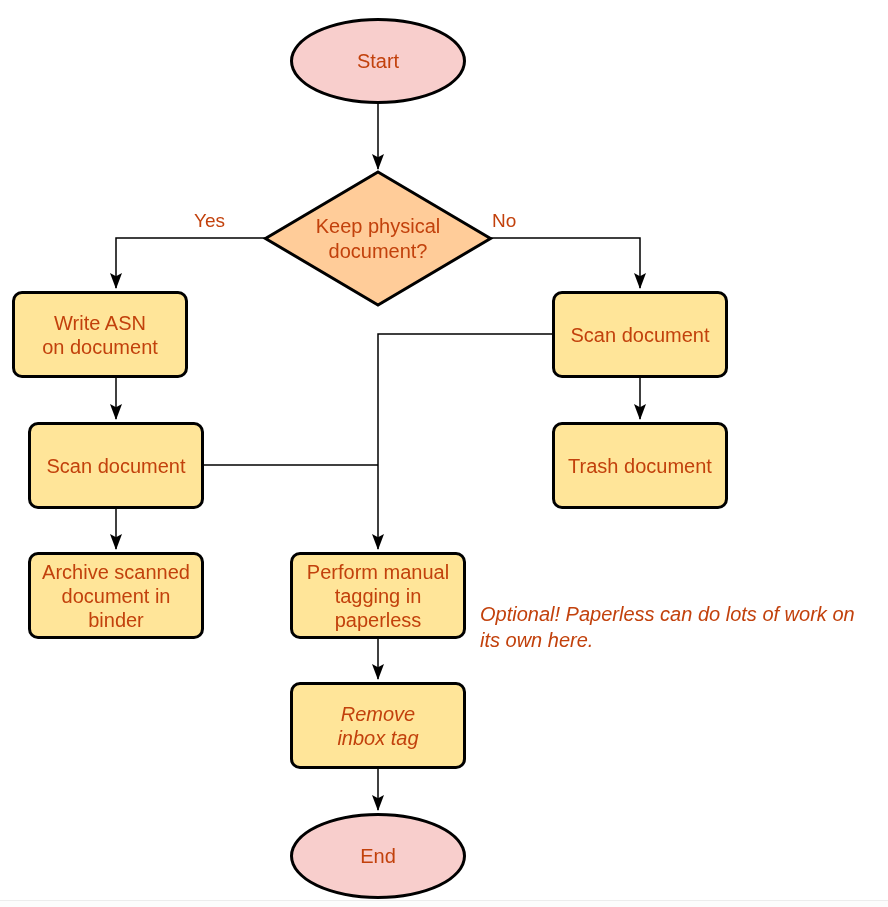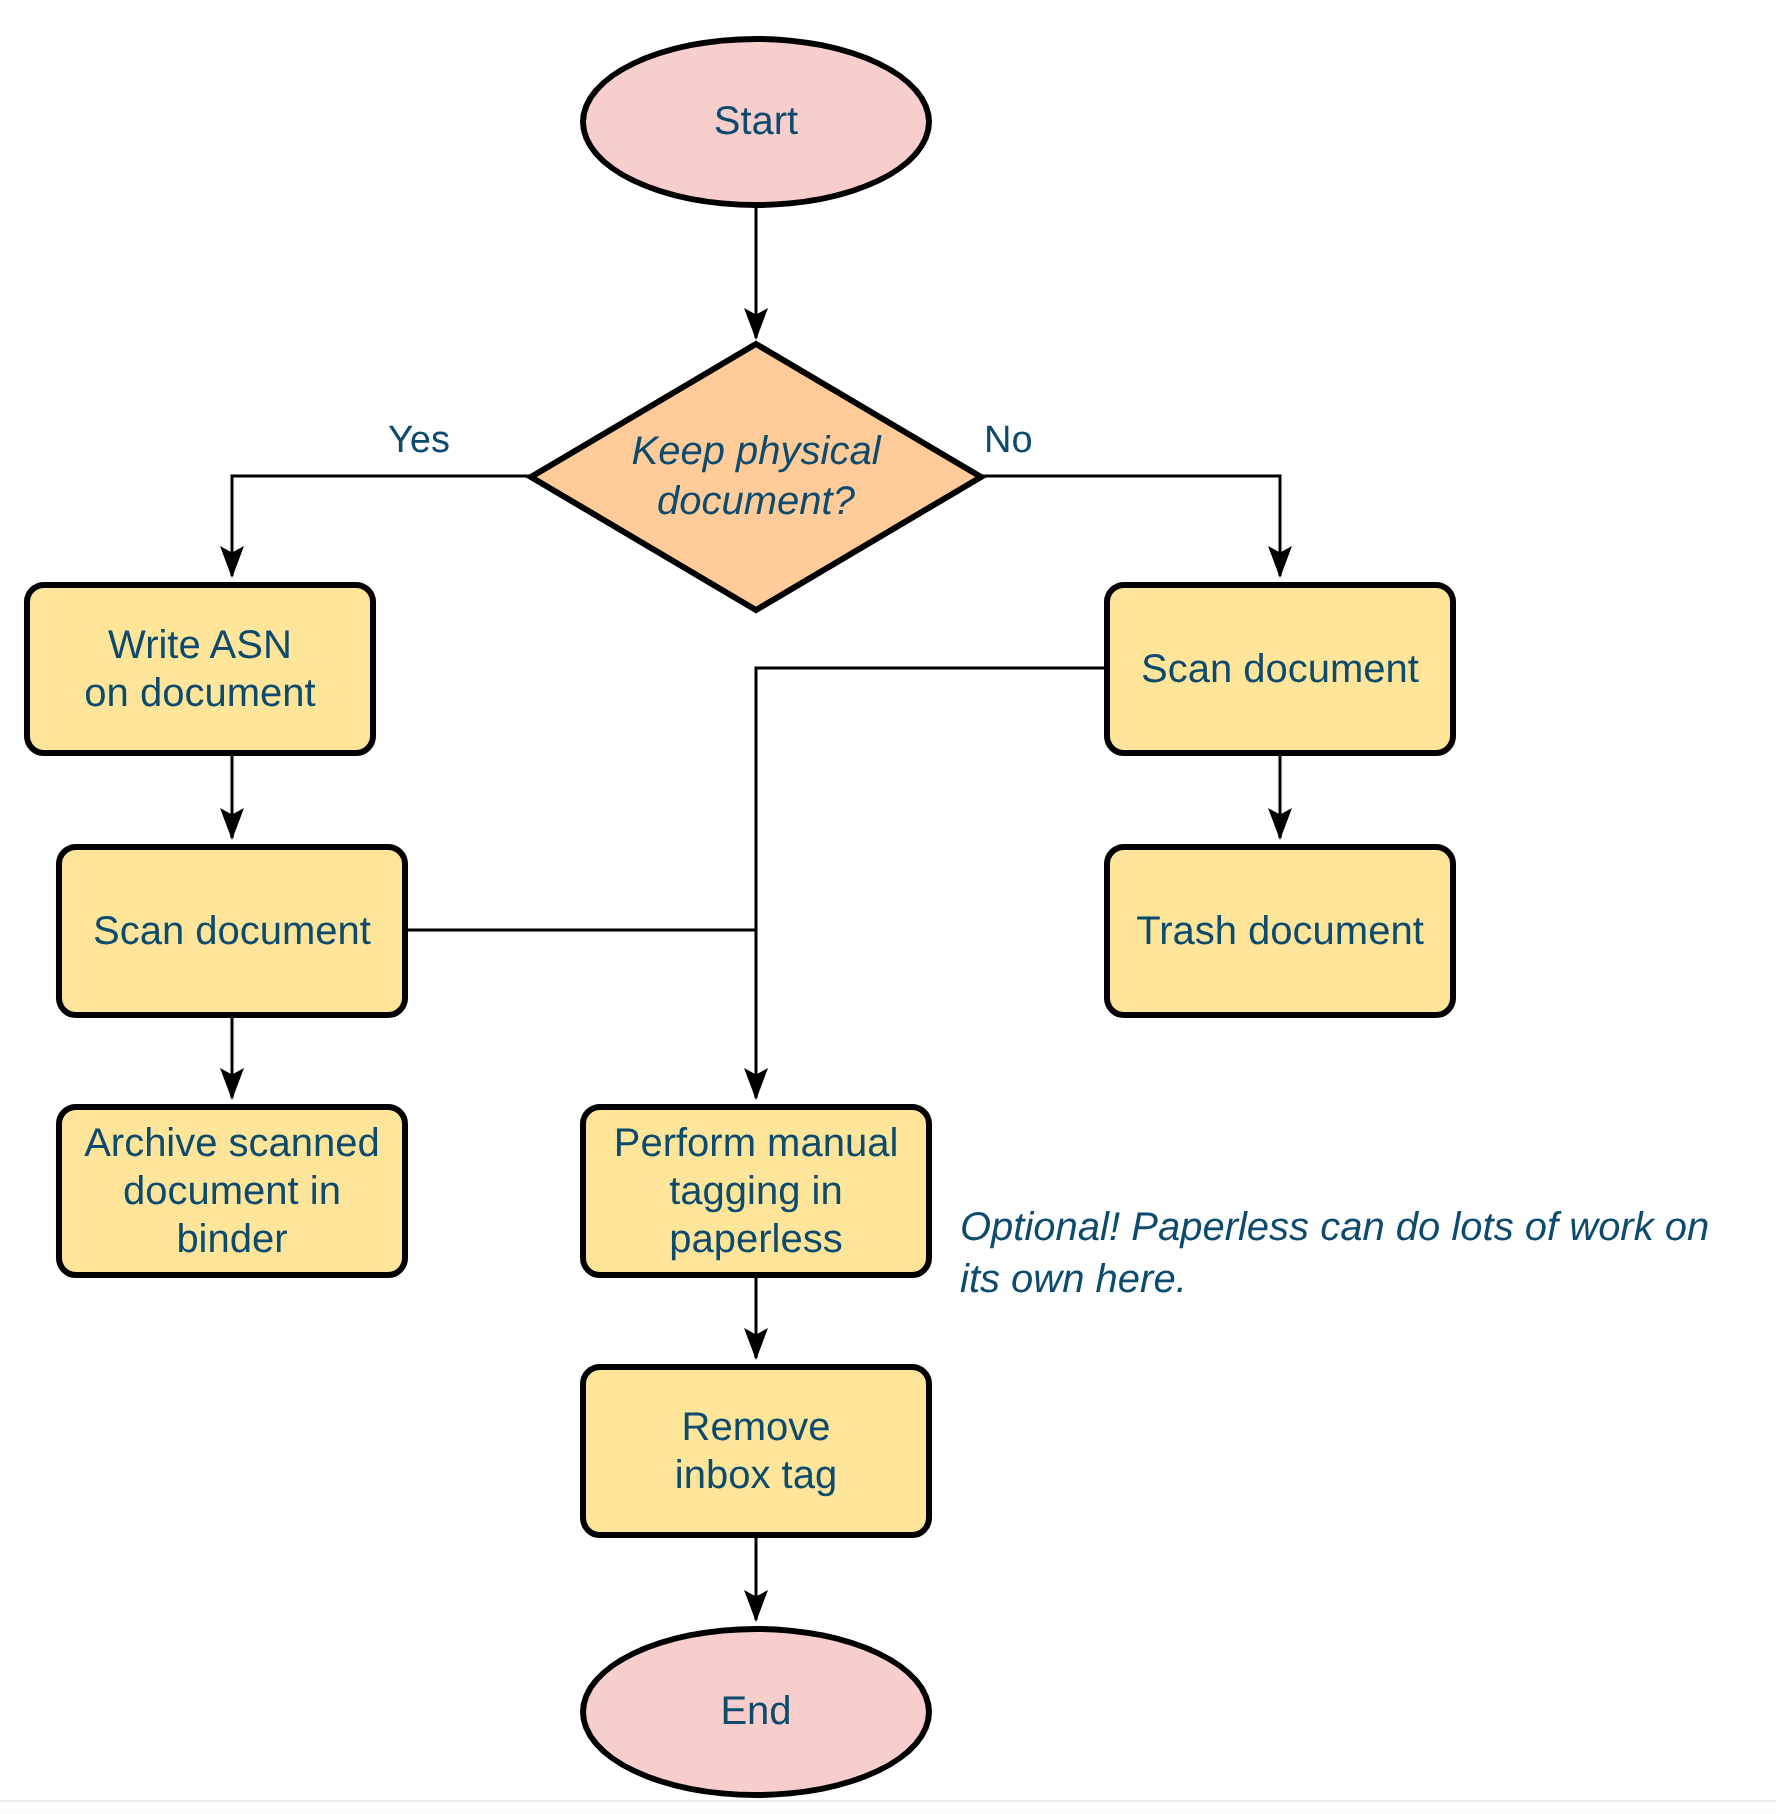--- a/index.html
+++ b/index.html
@@ -1,20 +1,20 @@
 <!DOCTYPE html>
 <html><head>
 <meta charset="utf-8">
 <style>
   html,body { margin:0; padding:0; background:#ffffff; }
   #canvas {
     position:relative; width:888px; height:907px;
     background:#ffffff; overflow:hidden;
     font-family:"Liberation Sans","DejaVu Sans",sans-serif;
-    color:#0c4a6e;
+    color:#c2410c;
   }
   #edge-layer { position:absolute; left:0; top:0; width:888px; height:907px; }
   .edge { fill:none; stroke:#000000; stroke-width:1.5; }
   .shape-stroke { stroke:#000000; stroke-width:3; }
 
   .node {
     position:absolute; box-sizing:border-box;
     border:3px solid #000;
     display:flex; align-items:center; justify-content:center;
     text-align:center; font-size:20px; line-height:24px;
@@ -23,27 +23,27 @@
   .process  { width:176px; height:87px; background:#ffe599; border-radius:10px; }
   .terminal { width:176px; height:86px; background:#f8cecc; border-radius:50%; }
 
   #node-start     { left:290px; top:18px;  }
   #node-write-asn { left:12px;  top:291px; }
   #node-scan-left { left:28px;  top:422px; }
   #node-archive   { left:28px;  top:552px; }
   #node-scan-right{ left:552px; top:291px; }
   #node-trash     { left:552px; top:422px; }
   #node-tagging   { left:290px; top:552px; }
-  #node-remove    { left:290px; top:682px; }
+  #node-remove    { left:290px; top:682px;font-style:italic; }
   #node-end       { left:290px; top:813px; }
 
   #decision-label {
     position:absolute; left:266px; top:172px; width:224px; height:133px;
     display:flex; align-items:center; justify-content:center;
-    text-align:center; font-size:20px; line-height:25px; white-space:pre-line;font-style:italic;
+    text-align:center; font-size:20px; line-height:25px; white-space:pre-line;
   }
 
   .edge-label {
     position:absolute; width:56px; 
     font-size:19px; line-height:22px;
   }
   #label-yes { left:194px; top:210px; }
   #label-no  { left:492px; top:210px; }
 
   #annotation {

